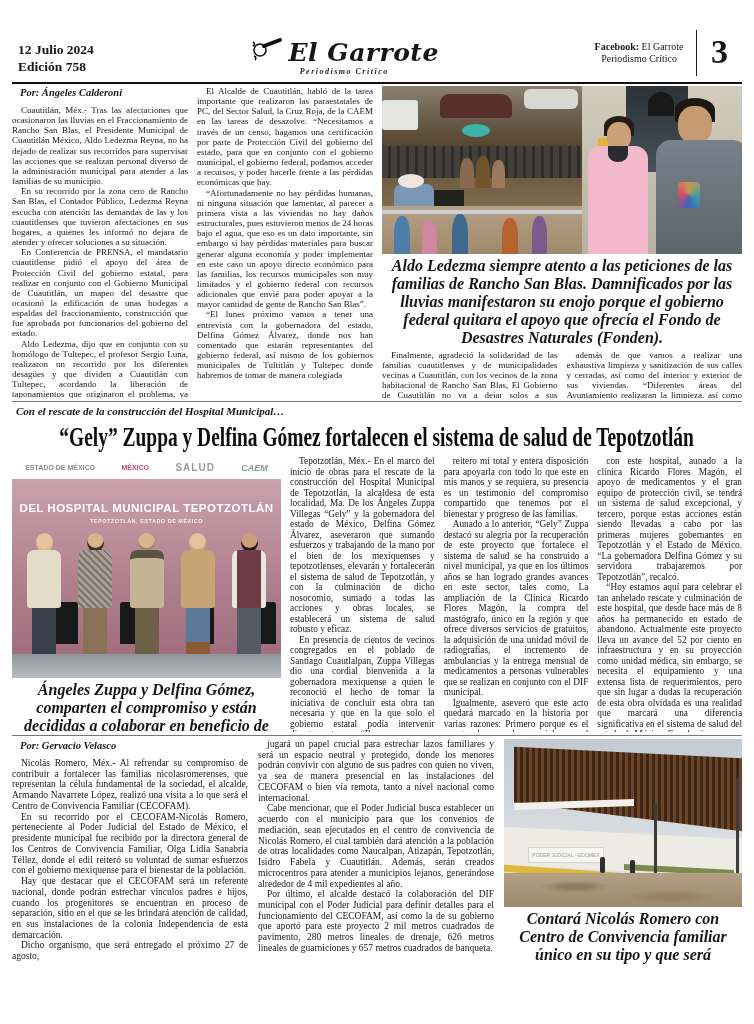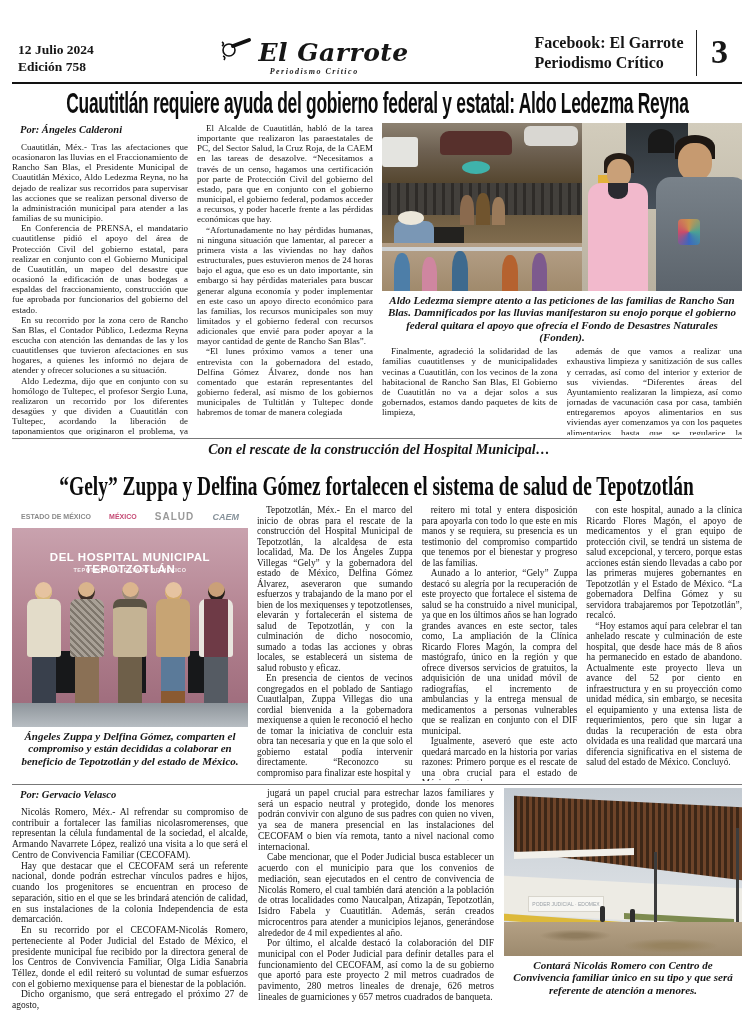--- a/index.html
+++ b/index.html
@@ -10,46 +10,46 @@
   .masthead{height:84px;box-sizing:border-box;display:flex;align-items:flex-end;
             justify-content:space-between;border-bottom:2.5px solid #121212;
             padding:24px 6px 6px;}
   .m-left{font-weight:bold;font-size:13.5px;line-height:1.3;}
   .m-center{text-align:center;}
   .logo-row{display:flex;align-items:center;gap:5px;justify-content:center;}
   .logo-title{font-family:"DejaVu Serif",serif;font-weight:bold;font-size:25px;
               letter-spacing:.5px;}
   .logo-sub{font-size:8px;font-weight:bold;font-style:italic;letter-spacing:1.5px;color:#222;}
   .m-right{display:flex;align-items:center;gap:12px;}
-  .fb{font-size:16px;text-align:left;line-height:1.25;font-weight:bold;}
+  .fb{font-size:10px;text-align:center;line-height:1.25;}
   .vr{width:1.5px;height:46px;background:#222;}
   .pageno{font-size:34px;font-weight:bold;padding:0 8px 2px 2px;}
   
   .head-wrap{width:730px;display:flex;justify-content:center;overflow:hidden;}
   .h-cond{font-family:"Liberation Sans",sans-serif;font-weight:bold;white-space:nowrap;
           letter-spacing:-.5px;color:#0d0d0d;}
   .h1{font-size:30px;transform:scaleX(.58);transform-origin:center;margin:2px 0 1px;}
   .h3{font-size:29px;transform:scaleX(.80);transform-origin:center;margin:2px 0 1px;}
   .h2{font-family:"Liberation Serif",serif;font-weight:bold;font-size:27px;white-space:nowrap;
       transform:scaleX(.72);transform-origin:center;margin:1px 0 2px;color:#0d0d0d;}
-  .kicker{font-weight:bold;font-style:italic;font-size:14px;margin:3px 0 12px 4px;text-align:center;}
+  .kicker{font-weight:bold;font-style:italic;font-size:11px;margin:3px 0 4px 4px;}
   .byline{font-weight:bold;font-style:italic;font-size:10.5px;margin:1px 0 7px 8px;}
   .rule{border:none;border-top:1.5px solid #777;margin:3px 0;}
   
   .col{font-size:9px;line-height:1.13;text-align:justify;overflow:hidden;hyphens:auto;}
   .col p{margin:0;text-indent:9px;}
-  .caption{font-size:11px;font-weight:bold;font-style:italic;text-align:center;
+  .caption{font-size:16px;font-weight:bold;font-style:italic;text-align:center;
            line-height:1.12;margin:3px 4px 0;}
   .a1-grid{display:flex;gap:9px;height:312px;overflow:hidden;margin-top:2px;}
   .a1-c{width:176px;flex:none;}
   .a1-right{flex:1;display:flex;flex-direction:column;min-width:0;}
   .a1-cols{display:flex;gap:9px;flex:1;overflow:hidden;margin-top:3px;}
   .a1-cols .col{flex:1;}
   .a2-grid{display:flex;gap:9px;height:276px;overflow:hidden;margin-top:1px;}
-  .a2-left{width:236px;flex:none;}
+  .a2-left{width:269px;flex:none;}
   .a2-grid .col{flex:1;font-size:9.3px;}
   .a3-grid{display:flex;gap:10px;height:226px;overflow:hidden;margin-top:2px;}
   .a3-c{width:236px;flex:none;font-size:9.5px;}
   .a3-right{flex:1;min-width:0;}
   
   .photo{position:relative;overflow:hidden;background:#888;}
   .photo1{height:168px;}
   .p1 *{position:absolute;}
   .p1-sa{left:0;top:0;width:200px;height:60px;background:linear-gradient(180deg,#8d8272,#6e6152 45%,#55462f);}
   .p1-truck{left:0;top:14px;width:36px;height:30px;background:#e4e4e0;border-radius:3px;}
@@ -168,30 +168,27 @@
       <div class="fb">
         <div><b>Facebook:</b><span> El Garrote</span></div>
         <div>Periodismo Crítico</div>
       </div>
       <div class="vr"></div>
       <div class="pageno">3</div>
     </div>
   </header>
 
   <section>
-    <div class="head-wrap">
-        <h1 class="h-cond h1">Cuautitlán requiere ayuda del gobierno federal y estatal: Aldo Ledezma Reyna</h1>
-      </div>
     <div class="a1-grid">
       <div class="a1-c">
         <div class="byline">Por: Ángeles Calderoni</div>
         <div class="col">
             <p>Cuautitlán, Méx.- Tras las afectaciones que ocasionaron las lluvias en el Fraccionamiento de Rancho San Blas, el Presidente Municipal de Cuautitlán México, Aldo Ledezma Reyna, no ha dejado de realizar sus recorridos para supervisar las acciones que se realizan personal diverso de la administración municipal para atender a las familias de su municipio.</p>
+            <p>En su recorrido por la zona cero de Rancho San Blas, el Contador Público, Ledezma Reyna escucha con atención las demandas de las y los cuautitlenses que tuvieron afectaciones en sus hogares, a quienes les informó no dejara de atender y ofrecer soluciones a su situación.</p>
             <p>En Conferencia de PRENSA, el mandatario cuautitlense pidió el apoyo del área de Protección Civil del gobierno estatal, para realizar en conjunto con el Gobierno Municipal de Cuautitlán, un mapeo del desastre que ocasionó la edificación de unas bodegas a espaldas del fraccionamiento, construcción que fue aprobada por funcionarios del gobierno del estado.</p>
-            <p>En su recorrido por la zona cero de Rancho San Blas, el Contador Público, Ledezma Reyna escucha con atención las demandas de las y los cuautitlenses que tuvieron afectaciones en sus hogares, a quienes les informó no dejara de atender y ofrecer soluciones a su situación.</p>
             <p>Aldo Ledezma, dijo que en conjunto con su homólogo de Tultepec, el profesor Sergio Luna, realizaron un recorrido por los diferentes desagües y que dividen a Cuautitlán con Tultepec, acordando la liberación de taponamientos que originaron el problema, ya fue liberado y se colocó un tubo de la medida suficiente con la capacidad para que pueda seguir drenando el agua, liquido que</p>
           </div>
       </div>
       <div class="a1-c col">
           <p>El Alcalde de Cuautitlán, habló de la tarea importante que realizaron las paraestatales de PC, del Sector Salud, la Cruz Roja, de la CAEM en las tareas de desazolve. “Necesitamos a través de un censo, hagamos una certificación por parte de Protección Civil del gobierno del estado, para que en conjunto con el gobierno municipal, el gobierno federal, podamos acceder a recursos, y poder hacerle frente a las pérdidas económicas que hay.</p>
           <p>“Afortunadamente no hay pérdidas humanas, ni ninguna situación que lamentar, al parecer a primera vista a las viviendas no hay daños estructurales, pues estuvieron menos de 24 horas bajo el agua, que eso es un dato importante, sin embargo si hay pérdidas materiales para buscar generar alguna economía y poder implementar en este caso un apoyo directo económico para las familias, los recursos municipales son muy limitados y el gobierno federal con recursos adicionales que envié para poder apoyar a la mayor cantidad de gente de Rancho San Blas”.</p>
           <p>“El lunes próximo vamos a tener una entrevista con la gobernadora del estado, Delfina Gómez Álvarez, donde nos han comentado que estarán representantes del gobierno federal, así mismo de los gobiernos municipales de Tultitlán y Tultepec donde habremos de tomar de manera colegiada</p>
         </div>
       <div class="a1-right">
         <div class="photo photo1 p1">
@@ -312,22 +309,22 @@
   </section>
 
   <hr class="rule">
 
   <section>
     <div class="a3-grid">
       <div class="a3-c">
         <div class="byline">Por: Gervacio Velasco</div>
         <div class="col" style="font-size:9.5px;">
             <p>Nicolás Romero, Méx.- Al refrendar su compromiso de contribuir a fortalecer las familias nicolasromerenses, que representan la célula fundamental de la sociedad, el alcalde, Armando Navarrete López, realizó una visita a lo que será el Centro de Convivencia Familiar (CECOFAM).</p>
+            <p>En su recorrido por el CECOFAM-Nicolás Romero, perteneciente al Poder Judicial del Estado de México, el presidente municipal fue recibido por la directora general de los Centros de Convivencia Familiar, Olga Lidia Sanabria Téllez, donde el edil reiteró su voluntad de sumar esfuerzos con el gobierno mexiquense para el bienestar de la población.</p>
             <p>Hay que destacar que el CECOFAM será un referente nacional, donde podrán estrechar vínculos padres e hijos, cuando los progenitores se encuentran en proceso de separación, sitio en el que se les brindará atención de calidad, en sus instalaciones de la colonia Independencia de esta demarcación.</p>
-            <p>En su recorrido por el CECOFAM-Nicolás Romero, perteneciente al Poder Judicial del Estado de México, el presidente municipal fue recibido por la directora general de los Centros de Convivencia Familiar, Olga Lidia Sanabria Téllez, donde el edil reiteró su voluntad de sumar esfuerzos con el gobierno mexiquense para el bienestar de la población.</p>
             <p>Dicho organismo, que será entregado el próximo 27 de agosto,</p>
           </div>
       </div>
       <div class="a3-c col">
           <p>jugará un papel crucial para estrechar lazos familiares y será un espacio neutral y protegido, donde los menores podrán convivir con alguno de sus padres con quien no viven, ya sea de manera presencial en las instalaciones del CECOFAM o bien vía remota, tanto a nivel nacional como internacional.</p>
           <p>Cabe mencionar, que el Poder Judicial busca establecer un acuerdo con el municipio para que los convenios de mediación, sean ejecutados en el centro de convivencia de Nicolás Romero, el cual también dará atención a la población de otras localidades como Naucalpan, Atizapán, Tepotzotlán, Isidro Fabela y Cuautitlán. Además, serán creados microcentros para atender a municipios lejanos, generándose alrededor de 4 mil expedientes al año.</p>
           <p>Por último, el alcalde destacó la colaboración del DIF municipal con el Poder Judicial para definir detalles para el funcionamiento del CECOFAM, así como la de su gobierno que aportó para este proyecto 2 mil metros cuadrados de pavimento, 280 metros lineales de drenaje, 626 metros lineales de guarniciones y 657 metros cuadrados de banqueta.</p>
         </div>
       <div class="a3-right">
         <div class="photo photo3 p3">

